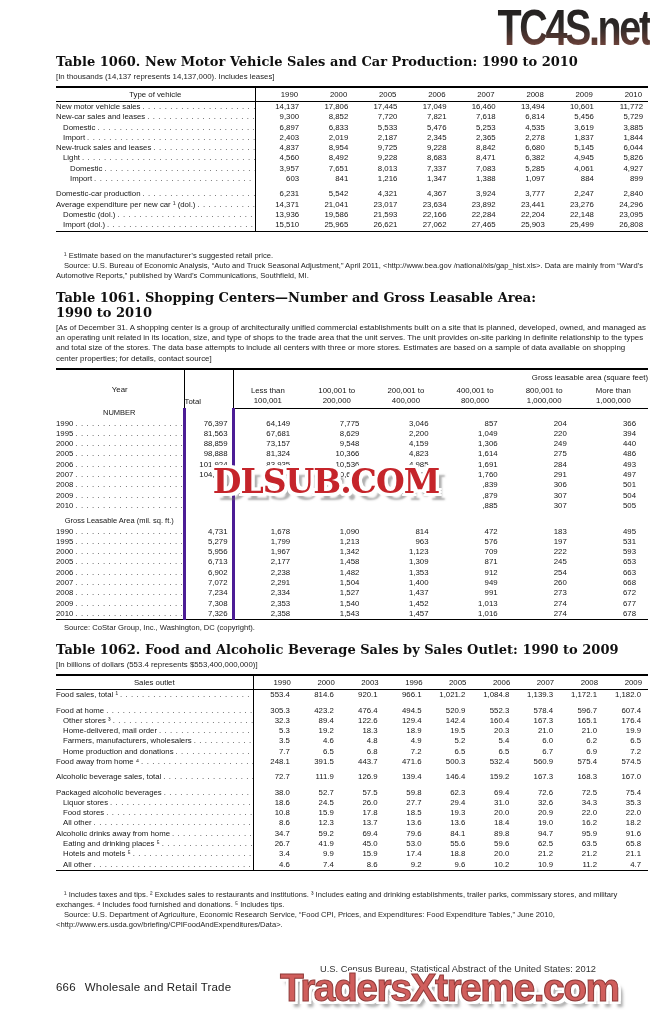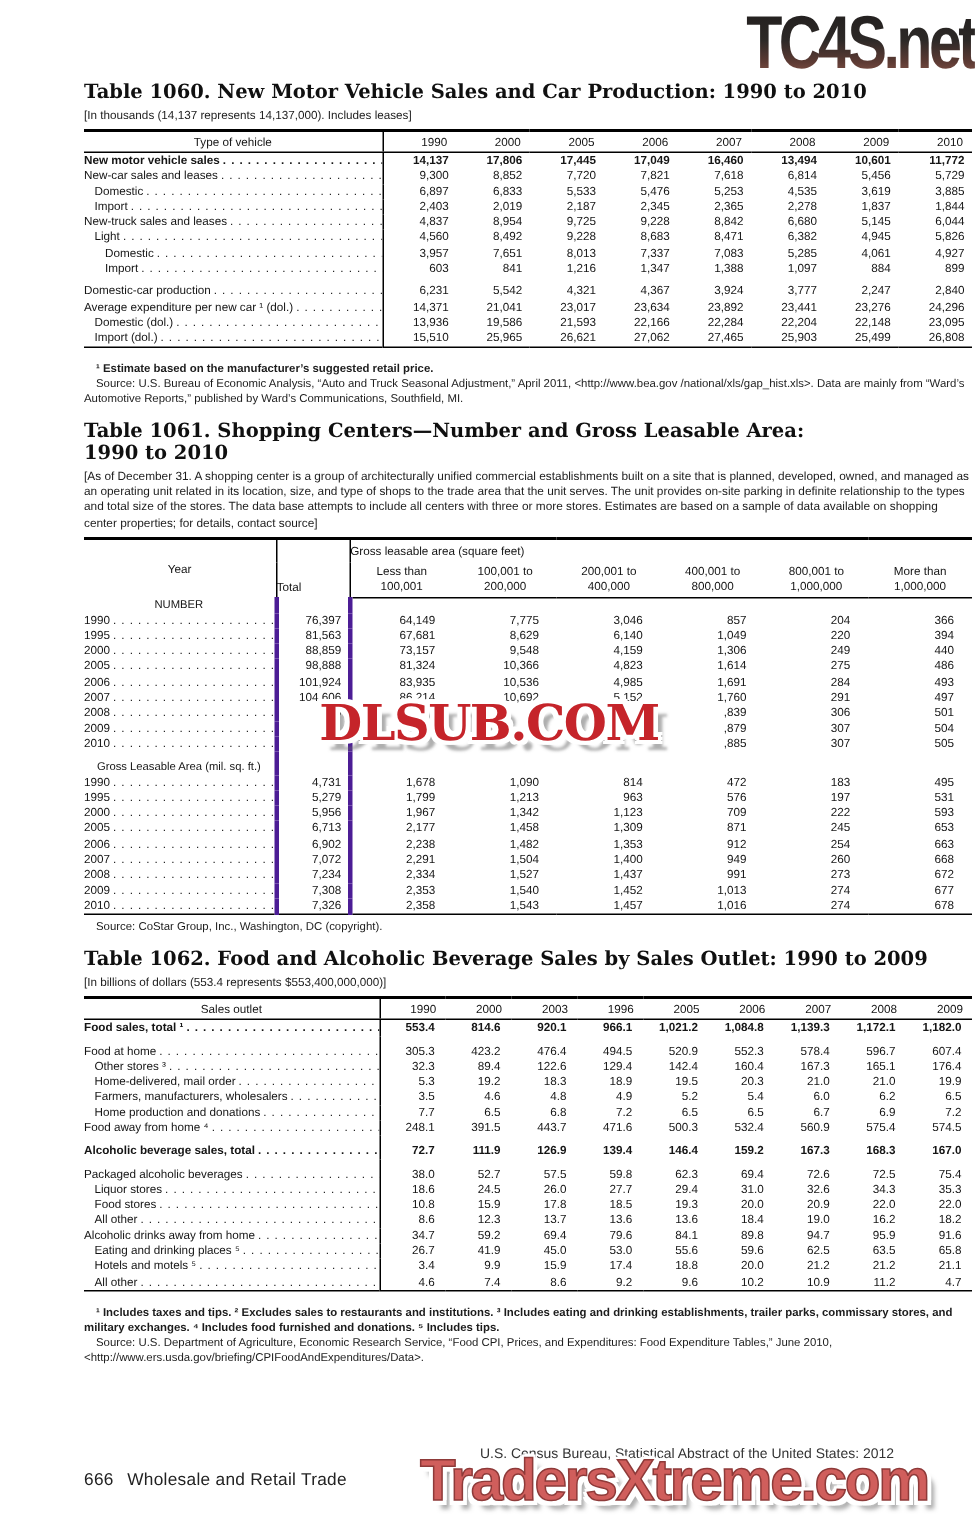--- a/index.html
+++ b/index.html
@@ -31,48 +31,48 @@
   td.v { text-align:right; white-space:nowrap; overflow:hidden; }
   td.stub .lw { display:flex; overflow:hidden; }
   .lbl { white-space:nowrap; }
   .dots { flex:1; overflow:hidden; white-space:nowrap; }
   .dots::before {
     content:". . . . . . . . . . . . . . . . . . . . . . . . . . . . . . . . . . . . . . . . . . . . . . . . . . . .";
     letter-spacing:0.6px; padding-left:2px;
   }
   .in1 .lbl { padding-left:7px; }
   .in2 .lbl { padding-left:14px; }
-  .b { font-weight:bold; }
+  .b { font-weight:normal; }
   tr.gap td { padding-top:5px; }
   td.section { text-align:center; font-size:7.5px; white-space:nowrap; }
 
   
   .t1060 col.c-stub { width:199px; }
   .t1060 td:nth-child(2), .t1060 thead th:nth-child(2) { border-left:1px solid #000; }
   .t1060 td.v { padding-right:5px; }
 
   
   .t1061 col.c-stub { width:128px; }
   .t1061 col.c-total { width:49px; }
   .t1061 td:nth-child(2), .t1061 td:nth-child(3) { border-left:3px solid #4c1d95; }
   .t1061 th.bl { border-left:1px solid #000; }
   .t1061 tr.h1 th { border-bottom:none; }
-  .t1061 th.group-h { border-bottom:1px solid #000; text-align:left; vertical-align:middle; padding:3px 0; }
+  .t1061 th.group-h { border-bottom:1px solid #000; text-align:right; vertical-align:middle; padding:3px 0; }
   .t1061 th.total-h { vertical-align:bottom; text-align:left; padding:0 4px 2px 0; }
   .t1061 tr.h2 th { text-align:center; vertical-align:bottom; line-height:9.8px; padding:1px 1px 2px 1px; }
   .t1061 td.v { padding-right:12px; }
   .t1061 td:nth-child(2).v { padding-right:4px; }
 
   
   .t1062 col.c-stub { width:197px; }
   .t1062 td:nth-child(2), .t1062 thead th:nth-child(2) { border-left:1px solid #000; }
   .t1062 td.v { padding-right:7px; }
 
   
-  .fn { font-size:7.6px; line-height:10px; margin:9px 0 0 0; text-indent:8px; color:#1c1c1c;font-weight:bold; }
+  .fn { font-size:7.6px; line-height:10px; margin:19px 0 0 0; text-indent:8px; color:#1c1c1c; }
   .src { font-size:7.6px; line-height:10px; margin:0 0 0 0; text-indent:8px; color:#1c1c1c; }
 
   
   .footer-left {
     position:absolute; left:56px; top:981px; font-size:11.5px; color:#222;
     letter-spacing:0.2px;
   }
   .footer-left .pg { margin-right:9px; }
   .footer-right {
     position:absolute; right:56px; top:964px; font-size:9.3px; color:#333; white-space:nowrap;
@@ -424,21 +424,21 @@
         <tr>
           <td class="stub">
             <span class="lw">
               <span class="lbl">1995</span>
               <span class="dots"></span>
             </span>
           </td>
           <td class="v">81,563</td>
           <td class="v">67,681</td>
           <td class="v">8,629</td>
-          <td class="v">6,140</td>
+          <td class="v">2,200</td>
           <td class="v">1,049</td>
           <td class="v">220</td>
           <td class="v">394</td>
         </tr>
         <tr>
           <td class="stub">
             <span class="lw">
               <span class="lbl">2000</span>
               <span class="dots"></span>
             </span>

